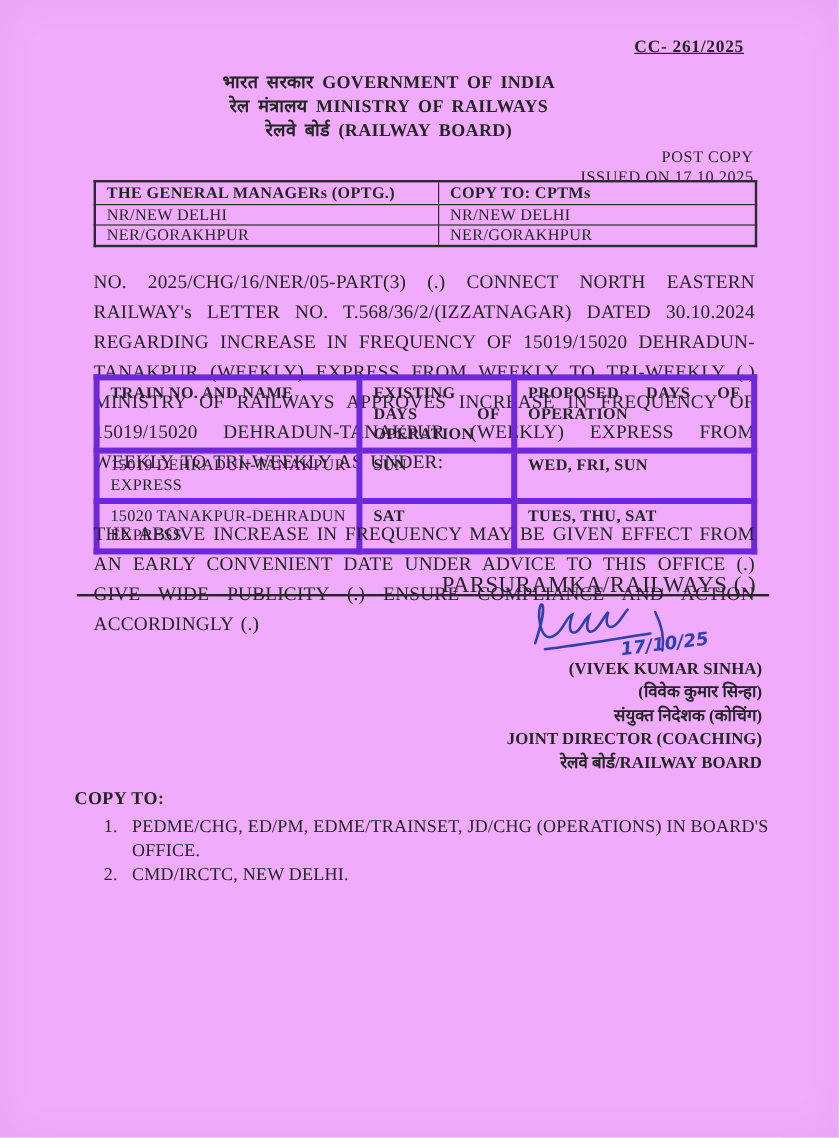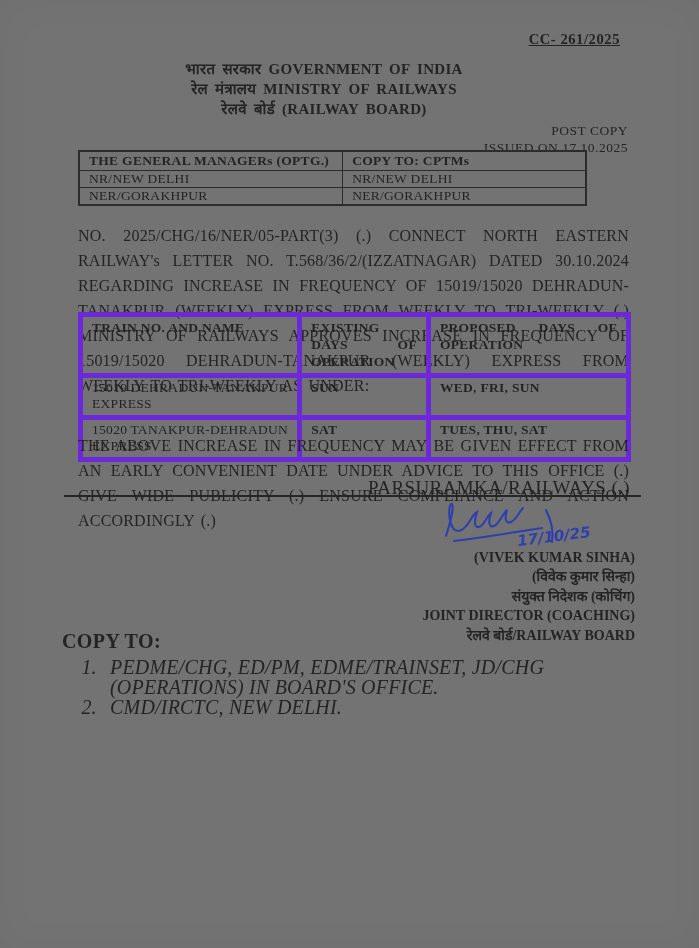--- a/index.html
+++ b/index.html
@@ -1,39 +1,39 @@
 <!DOCTYPE html>
 <html><head>
 <meta charset="utf-8">
 <style>
   html,body { margin:0; padding:0; background:#e9e9e7; }
   .page {
     position:relative;
     width:699px; height:948px;
     margin:0 auto;
-    background:#737373;
+    background:#f0abfc;
     font-family:"Liberation Serif","DejaVu Serif",serif;
     color:#242424;
     overflow:hidden;
     box-shadow:inset 0 0 40px rgba(0,0,0,0.03);
   }
   .abs { position:absolute; }
 
   .cc { top:31px; right:79px; font-weight:bold; font-size:14.5px; }
   .cc .u { text-decoration:underline; letter-spacing:0.6px; }
 
   .letterhead { top:59px; left:0; width:648px; text-align:center;
     font-weight:bold; font-size:15px; line-height:20px;
     letter-spacing:0.3px; word-spacing:3px; }
 
   .postcopy { top:109px; right:71px; text-align:right;
     font-size:13.5px; line-height:16.5px; letter-spacing:0.5px;margin-top:14px; }
 
   table { border-collapse:collapse; background:transparent; }
-  .gm-table { top:150px; left:78px; width:509px; font-size:13.5px;
+  .gm-table { top:150px; left:78px; width:553px; font-size:13.5px;
     border:2px solid #2c2c2c; }
   .gm-table th, .gm-table td { border:1px solid #2c2c2c; padding:0 9px;
     text-align:left; height:16px; letter-spacing:0.3px; }
   .gm-table th { font-weight:bold; height:18px; }
   .gm-table .c1 { width:52%; } .gm-table .c2 { width:48%; }
 
   .para { left:78px; width:551px; text-align:justify;
     font-size:16px; line-height:25px; letter-spacing:0.2px; word-spacing:2px; }
   .para1 { top:207px; }
   .para2 { top:417px; }
@@ -52,23 +52,23 @@
   .signoff { top:477px; right:69px; font-size:19px; letter-spacing:0.4px; }
   .rule { top:495px; left:64px; width:577px; border:none;
     border-top:2px solid #262626; margin:0; }
 
   .sigblock { top:498px; right:64px; text-align:right;
     font-size:14px; line-height:19.5px; font-weight:bold; }
   .sigblock .sigdraw { margin-bottom:-8px; }
   .sig-date { font-family:"DejaVu Sans",sans-serif; font-style:italic;
     font-size:15px; font-weight:bold; }
 
-  .copyto { top:630px; left:62px; width:580px; font-size:20px; }
+  .copyto { top:658px; left:62px; width:580px; font-size:15px; }
   .copyto-label { font-weight:bold; letter-spacing:0.4px; }
-  .copyto ol { margin:4px 0 0; padding-left:40px;font-style:italic; }
+  .copyto ol { margin:4px 0 0; padding-left:40px; }
   .copyto li { padding-left:8px; line-height:20px; letter-spacing:0.2px; }
 </style>
 </head>
 <body>
 
 <div class="page">
 
   <div class="abs cc">
     <span class="u">CC- 261/2025</span>
   </div>

